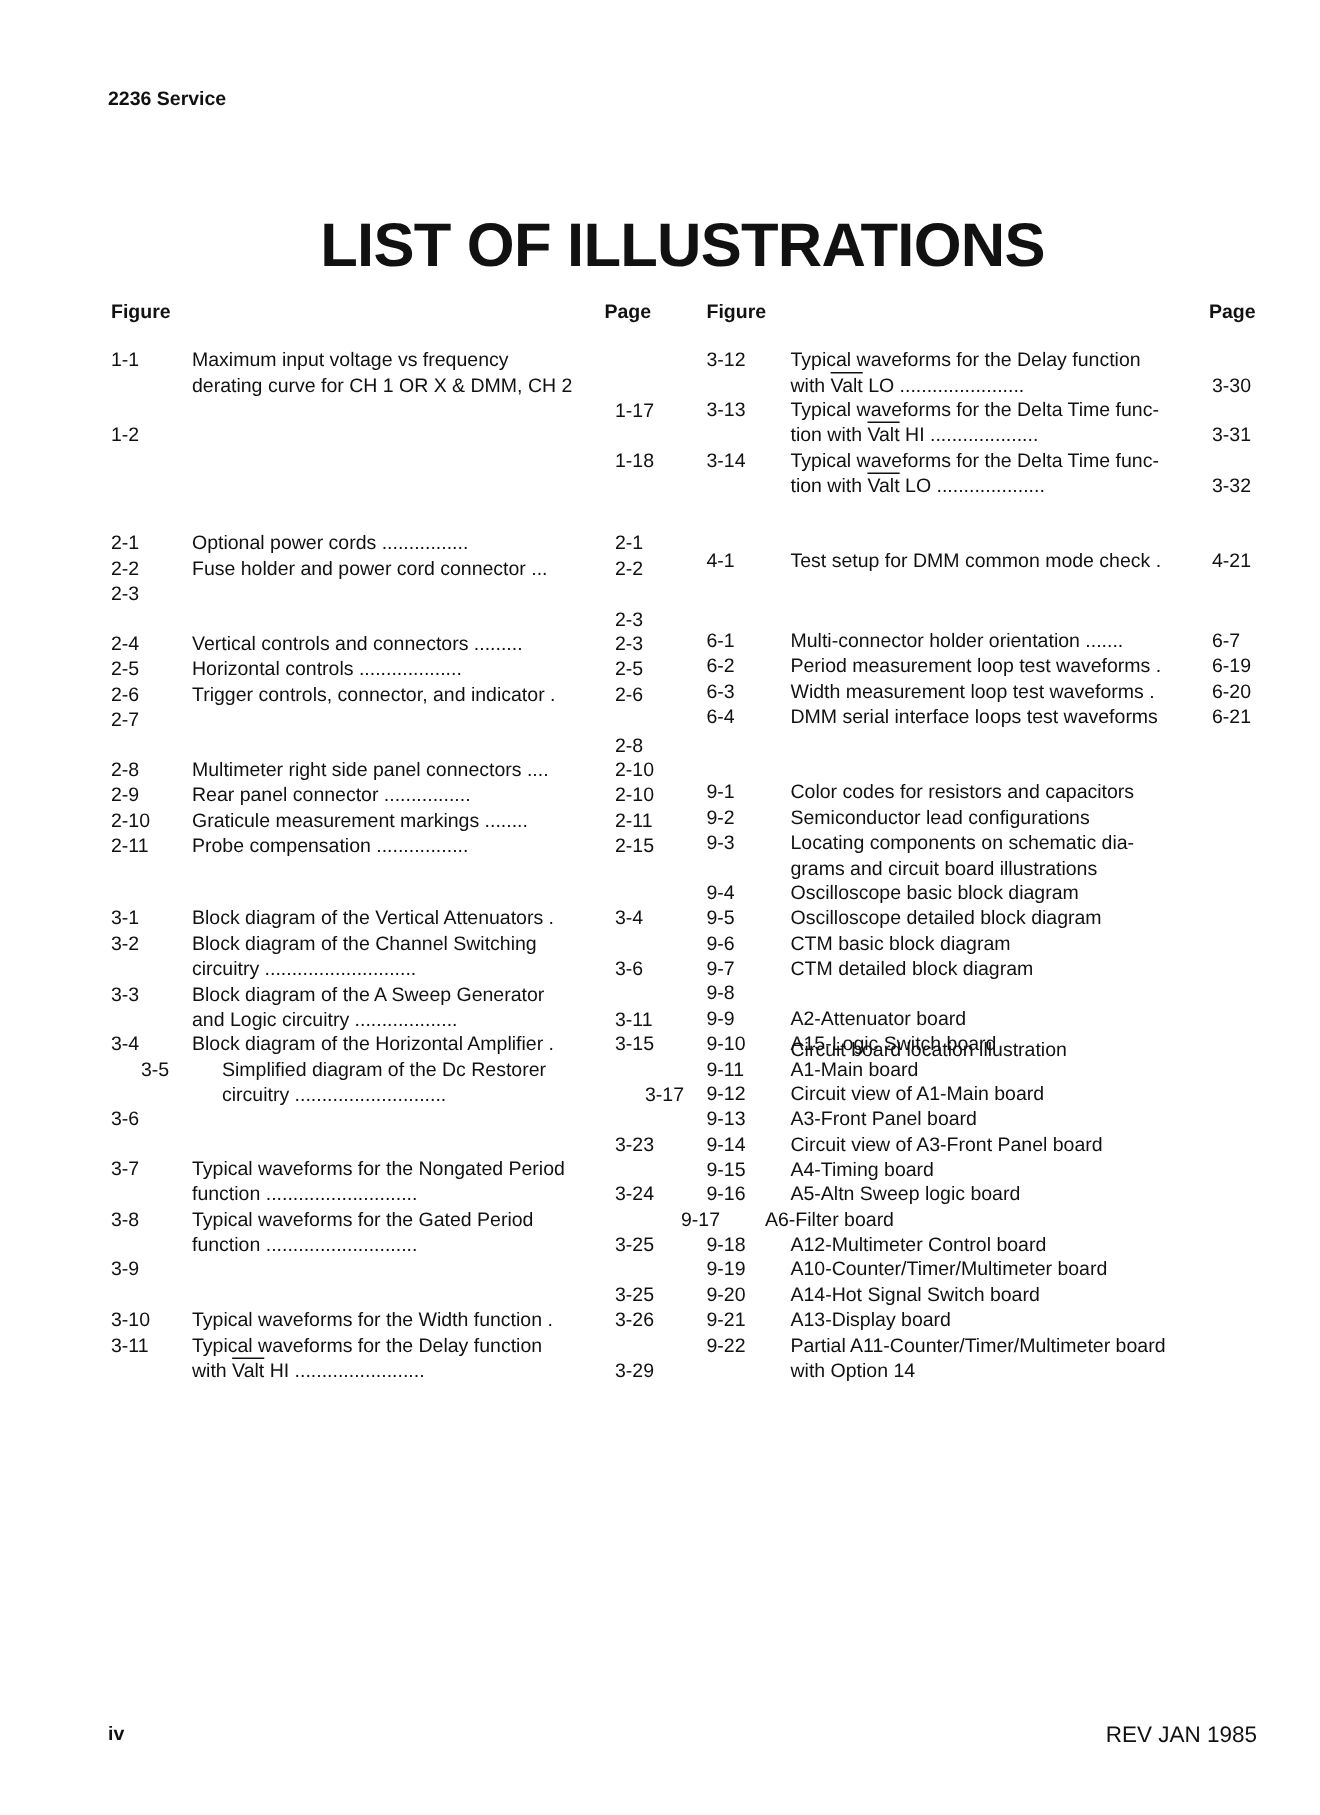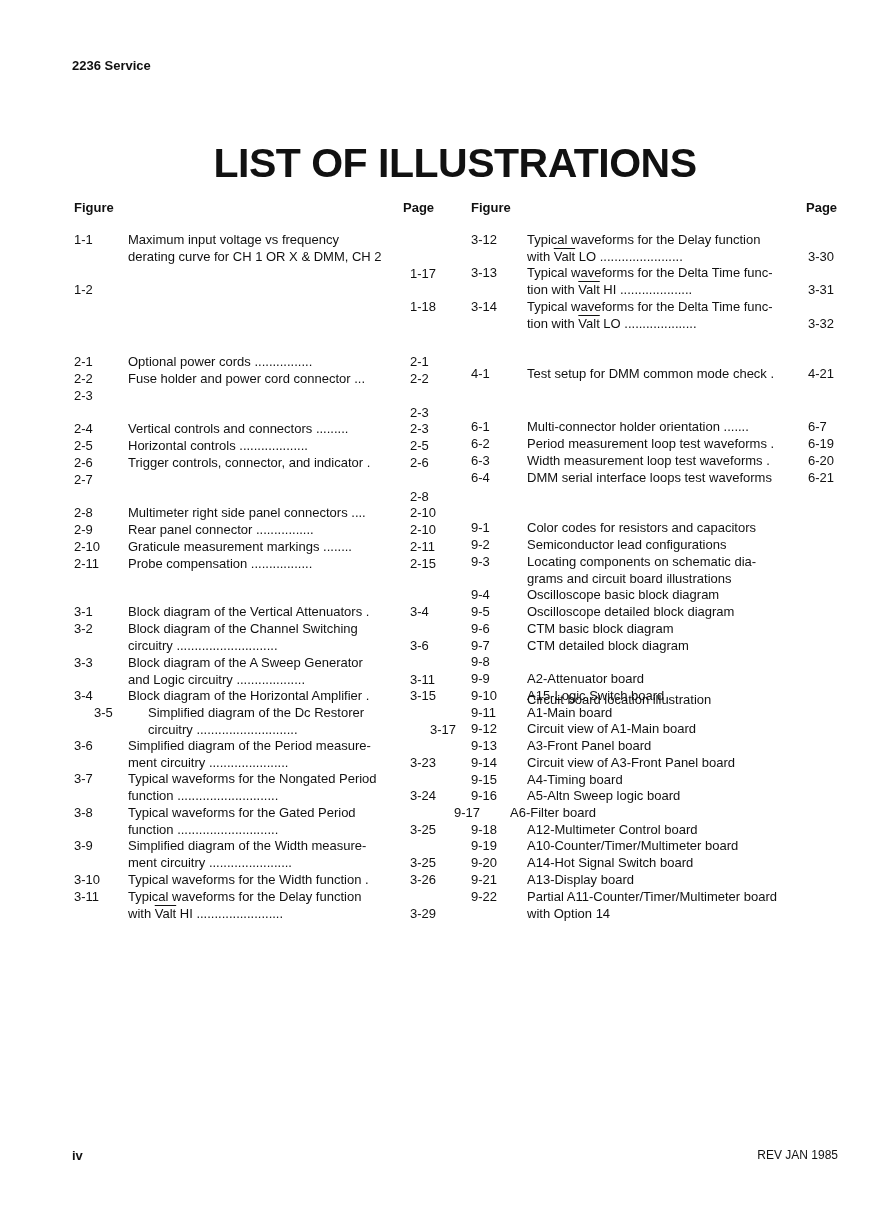--- a/index.html
+++ b/index.html
@@ -23,21 +23,21 @@
   .entry { position: absolute; font-size: 13px; line-height: 16.8px; }
   .entry .num { position: absolute; left: 0; top: 0; white-space: nowrap; }
   .entry .desc { position: absolute; top: 0; white-space: nowrap; }
   .entry .line { display: block; height: 16.8px; position: relative; }
   .entry .pg { position: absolute; top: 0; white-space: nowrap; }
   .overline { text-decoration: overline; }
   .footer-left {
     position: absolute; left: 72px; top: 1148px; font-size: 13px; font-weight: bold;
   }
   .footer-right {
-    position: absolute; right: 42px; top: 1148px; font-size: 12px;
+    position: absolute; right: 42px; top: 1148px; font-size: 15px;
   }
 </style>
 </head>
 <body>
 
 <div class="header-doc">2236 Service</div>
 <div class="page-title">LIST OF ILLUSTRATIONS</div>
 
 <div class="col-head" style="left:74px">Figure</div>
 <div class="col-head" style="left:403px">Page</div>
@@ -161,48 +161,40 @@
     <div class="entry" style="left: 74px; top: 705px; width: 376px; height: 33.6px; margin-left: 20px;">
       <span class="num">3-5</span>
       <span class="desc" style="left: 54px;">
         <span class="line">Simplified diagram of the Dc Restorer</span>
         <span class="line">circuitry ............................</span>
       </span>
       <span class="pg" style="left: 336px; top: 16.8px;">3-17</span>
     </div>
     <div class="entry" style="left: 74px; top: 738px; width: 376px; height: 33.6px;">
       <span class="num">3-6</span>
-      <span class="desc" style="left: 54px;">
-        <span class="line">Simplified diagram of the Period measure-</span>
-        <span class="line">ment circuitry ......................</span>
-      </span>
       <span class="pg" style="left: 336px; top: 16.8px;">3-23</span>
     </div>
     <div class="entry" style="left: 74px; top: 771px; width: 376px; height: 33.6px;">
       <span class="num">3-7</span>
       <span class="desc" style="left: 54px;">
         <span class="line">Typical waveforms for the Nongated Period</span>
         <span class="line">function ............................</span>
       </span>
       <span class="pg" style="left: 336px; top: 16.8px;">3-24</span>
     </div>
     <div class="entry" style="left: 74px; top: 805px; width: 376px; height: 33.6px;">
       <span class="num">3-8</span>
       <span class="desc" style="left: 54px;">
         <span class="line">Typical waveforms for the Gated Period</span>
         <span class="line">function ............................</span>
       </span>
       <span class="pg" style="left: 336px; top: 16.8px;">3-25</span>
     </div>
     <div class="entry" style="left: 74px; top: 838px; width: 376px; height: 33.6px;">
       <span class="num">3-9</span>
-      <span class="desc" style="left: 54px;">
-        <span class="line">Simplified diagram of the Width measure-</span>
-        <span class="line">ment circuitry .......................</span>
-      </span>
       <span class="pg" style="left: 336px; top: 16.8px;">3-25</span>
     </div>
     <div class="entry" style="left: 74px; top: 872px; width: 376px; height: 16.8px;">
       <span class="num">3-10</span>
       <span class="desc" style="left: 54px;">
         <span class="line">Typical waveforms for the Width function .</span>
       </span>
       <span class="pg" style="left: 336px; top: 0px;">3-26</span>
     </div>
     <div class="entry" style="left: 74px; top: 889px; width: 376px; height: 33.6px;">

